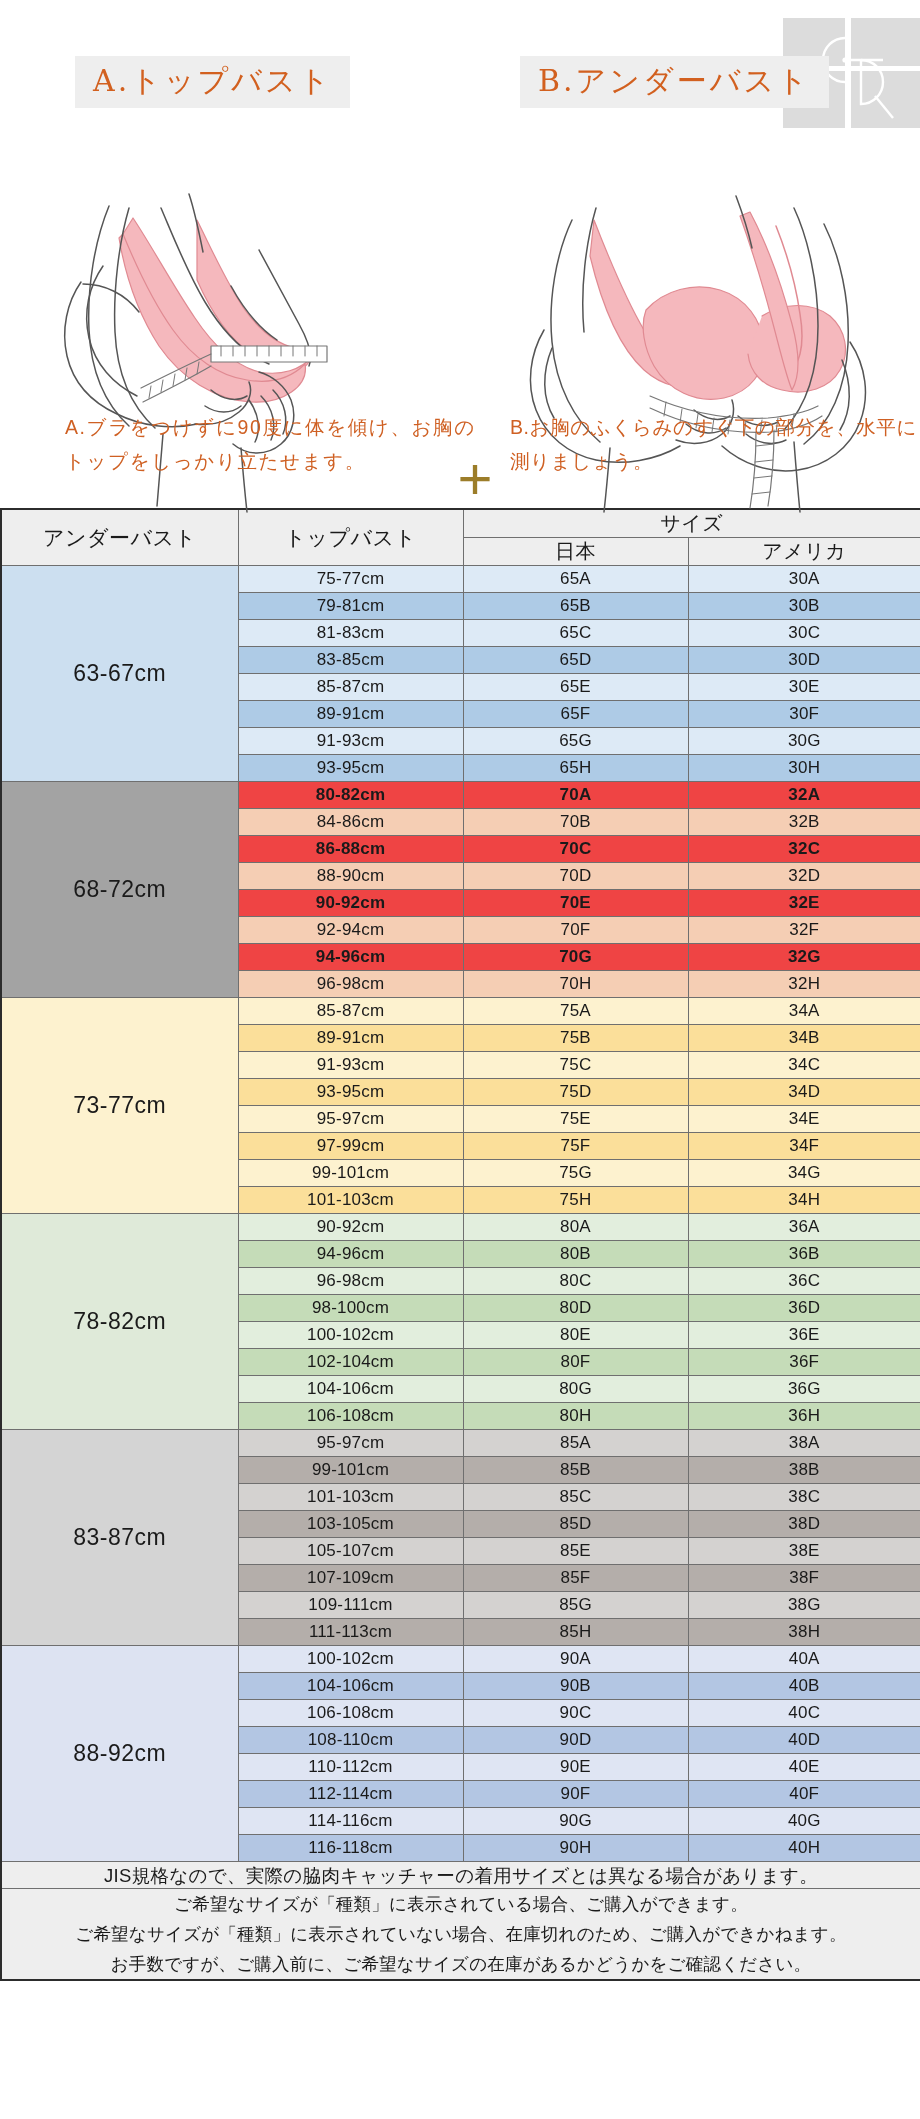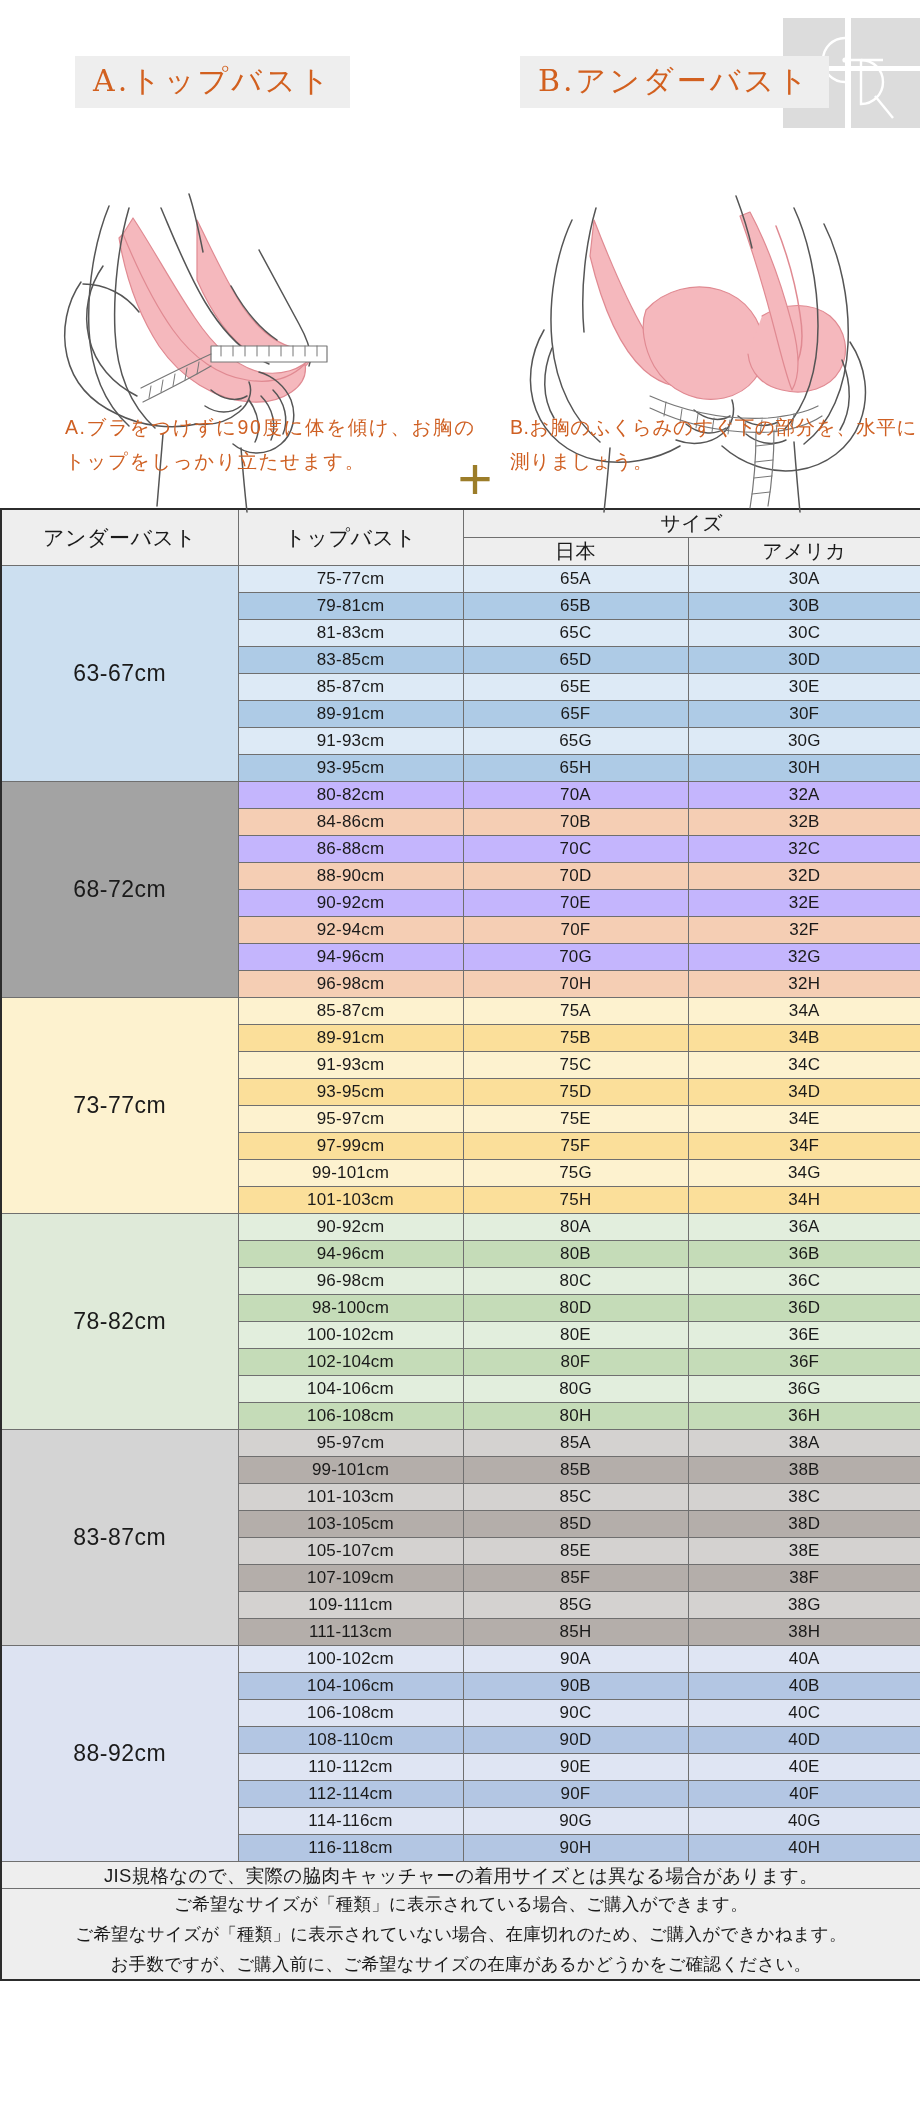--- a/index.html
+++ b/index.html
@@ -139,21 +139,21 @@
     letter-spacing:0.5px;
   }
   td.cell{height:26px;font-size:17px;letter-spacing:0.2px;}
 
   
   .g-blue   td.group-label{background:#ccdff0;}
   .g-blue   tr.odd  td.cell{background:#ddeaf6;}
   .g-blue   tr.even td.cell{background:#aecbe6;}
 
   .g-orange td.group-label{background:#a3a3a3;}
-  .g-orange tr.odd  td.cell{background:#c4b5fd;}
+  .g-orange tr.odd  td.cell{background:#ef4444;font-weight:bold;}
   .g-orange tr.even td.cell{background:#f5ceb4;}
 
   .g-yellow td.group-label{background:#fdf2cf;}
   .g-yellow tr.odd  td.cell{background:#fdf2cf;}
   .g-yellow tr.even td.cell{background:#fbdf9a;}
 
   .g-green  td.group-label{background:#dfead9;}
   .g-green  tr.odd  td.cell{background:#e2eedd;}
   .g-green  tr.even td.cell{background:#c5dcb8;}
 

